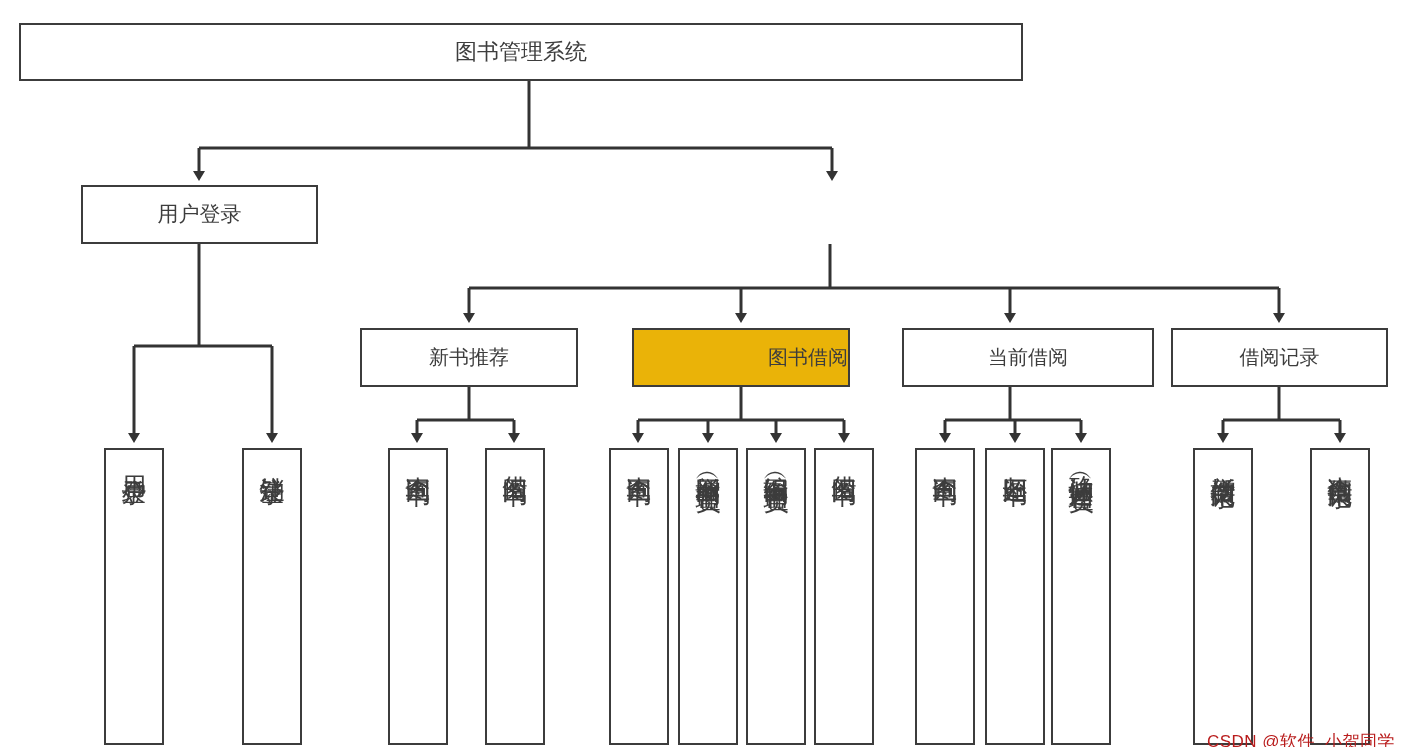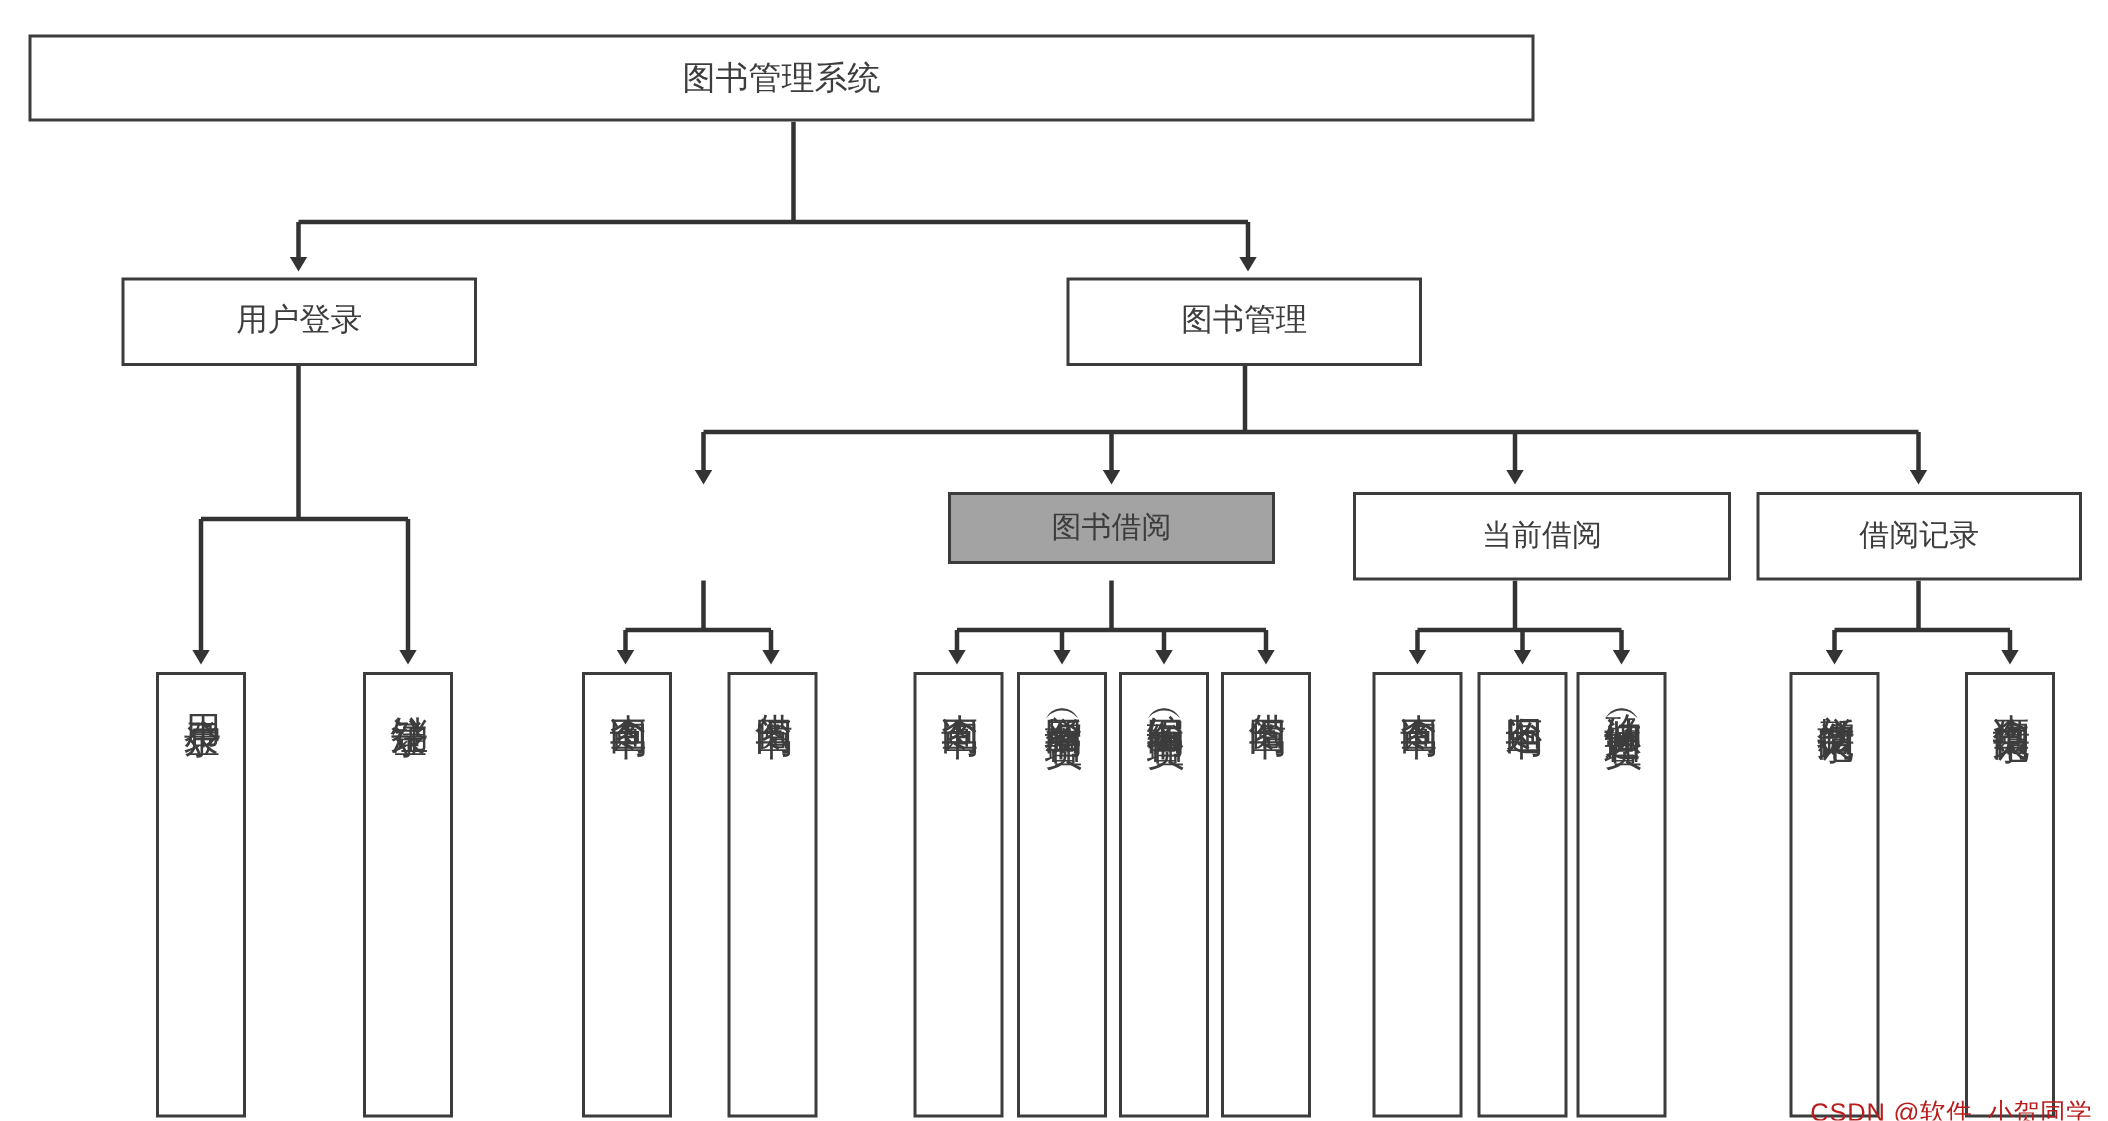--- a/index.html
+++ b/index.html
@@ -118,25 +118,25 @@
     </g>
   </svg>
 
   <div class="node root" style="left: 19px; top: 11px; width: 1004px; height: 58px; border-color: rgb(60, 60, 60); background: rgb(255, 255, 255); color: rgb(61, 61, 61);">
     <span class="label">图书管理系统</span>
   </div>
 
   <div class="node lvl1" style="left: 81px; top: 173px; width: 237px; height: 59px; border-color: rgb(60, 60, 60); background: rgb(255, 255, 255); color: rgb(61, 61, 61);">
     <span class="label">用户登录</span>
   </div>
-  <div class="node lvl1" style="left: 711px; top: 173px; width: 237px; height: 59px; border-color: rgb(60, 60, 60); background: rgb(255, 255, 255); color: rgb(61, 61, 61);">
-    <span class="label">图书管理</span>
+
+  <div class="node lvl2" style="left: 360px; top: 316px; width: 218px; height: 59px; border-color: rgb(60, 60, 60); background: rgb(255, 255, 255); color: rgb(61, 61, 61);">
+    <span class="label">新书推荐</span>
   </div>
-
-  <div class="node lvl2" style="left: 632px; top: 316px; width: 218px; height: 48px; border-color: rgb(60, 60, 60); background: #a3a3a3; color: rgb(61, 61, 61);">
+  <div class="node lvl2" style="left: 632px; top: 316px; width: 218px; height: 59px; border-color: rgb(60, 60, 60); background: #eab308; color: rgb(61, 61, 61); justify-content: flex-end;">
     <span class="label">图书借阅</span>
   </div>
   <div class="node lvl2" style="left: 902px; top: 316px; width: 252px; height: 59px; border-color: rgb(60, 60, 60); background: rgb(255, 255, 255); color: rgb(61, 61, 61);">
     <span class="label">当前借阅</span>
   </div>
   <div class="node lvl2" style="left: 1171px; top: 316px; width: 217px; height: 59px; border-color: rgb(60, 60, 60); background: rgb(255, 255, 255); color: rgb(61, 61, 61);">
     <span class="label">借阅记录</span>
   </div>
 
   <div class="node leaf" style="left: 104px; top: 436px; width: 60px; height: 297px; border-color: rgb(60, 60, 60); background: rgb(255, 255, 255); color: rgb(61, 61, 61);">

